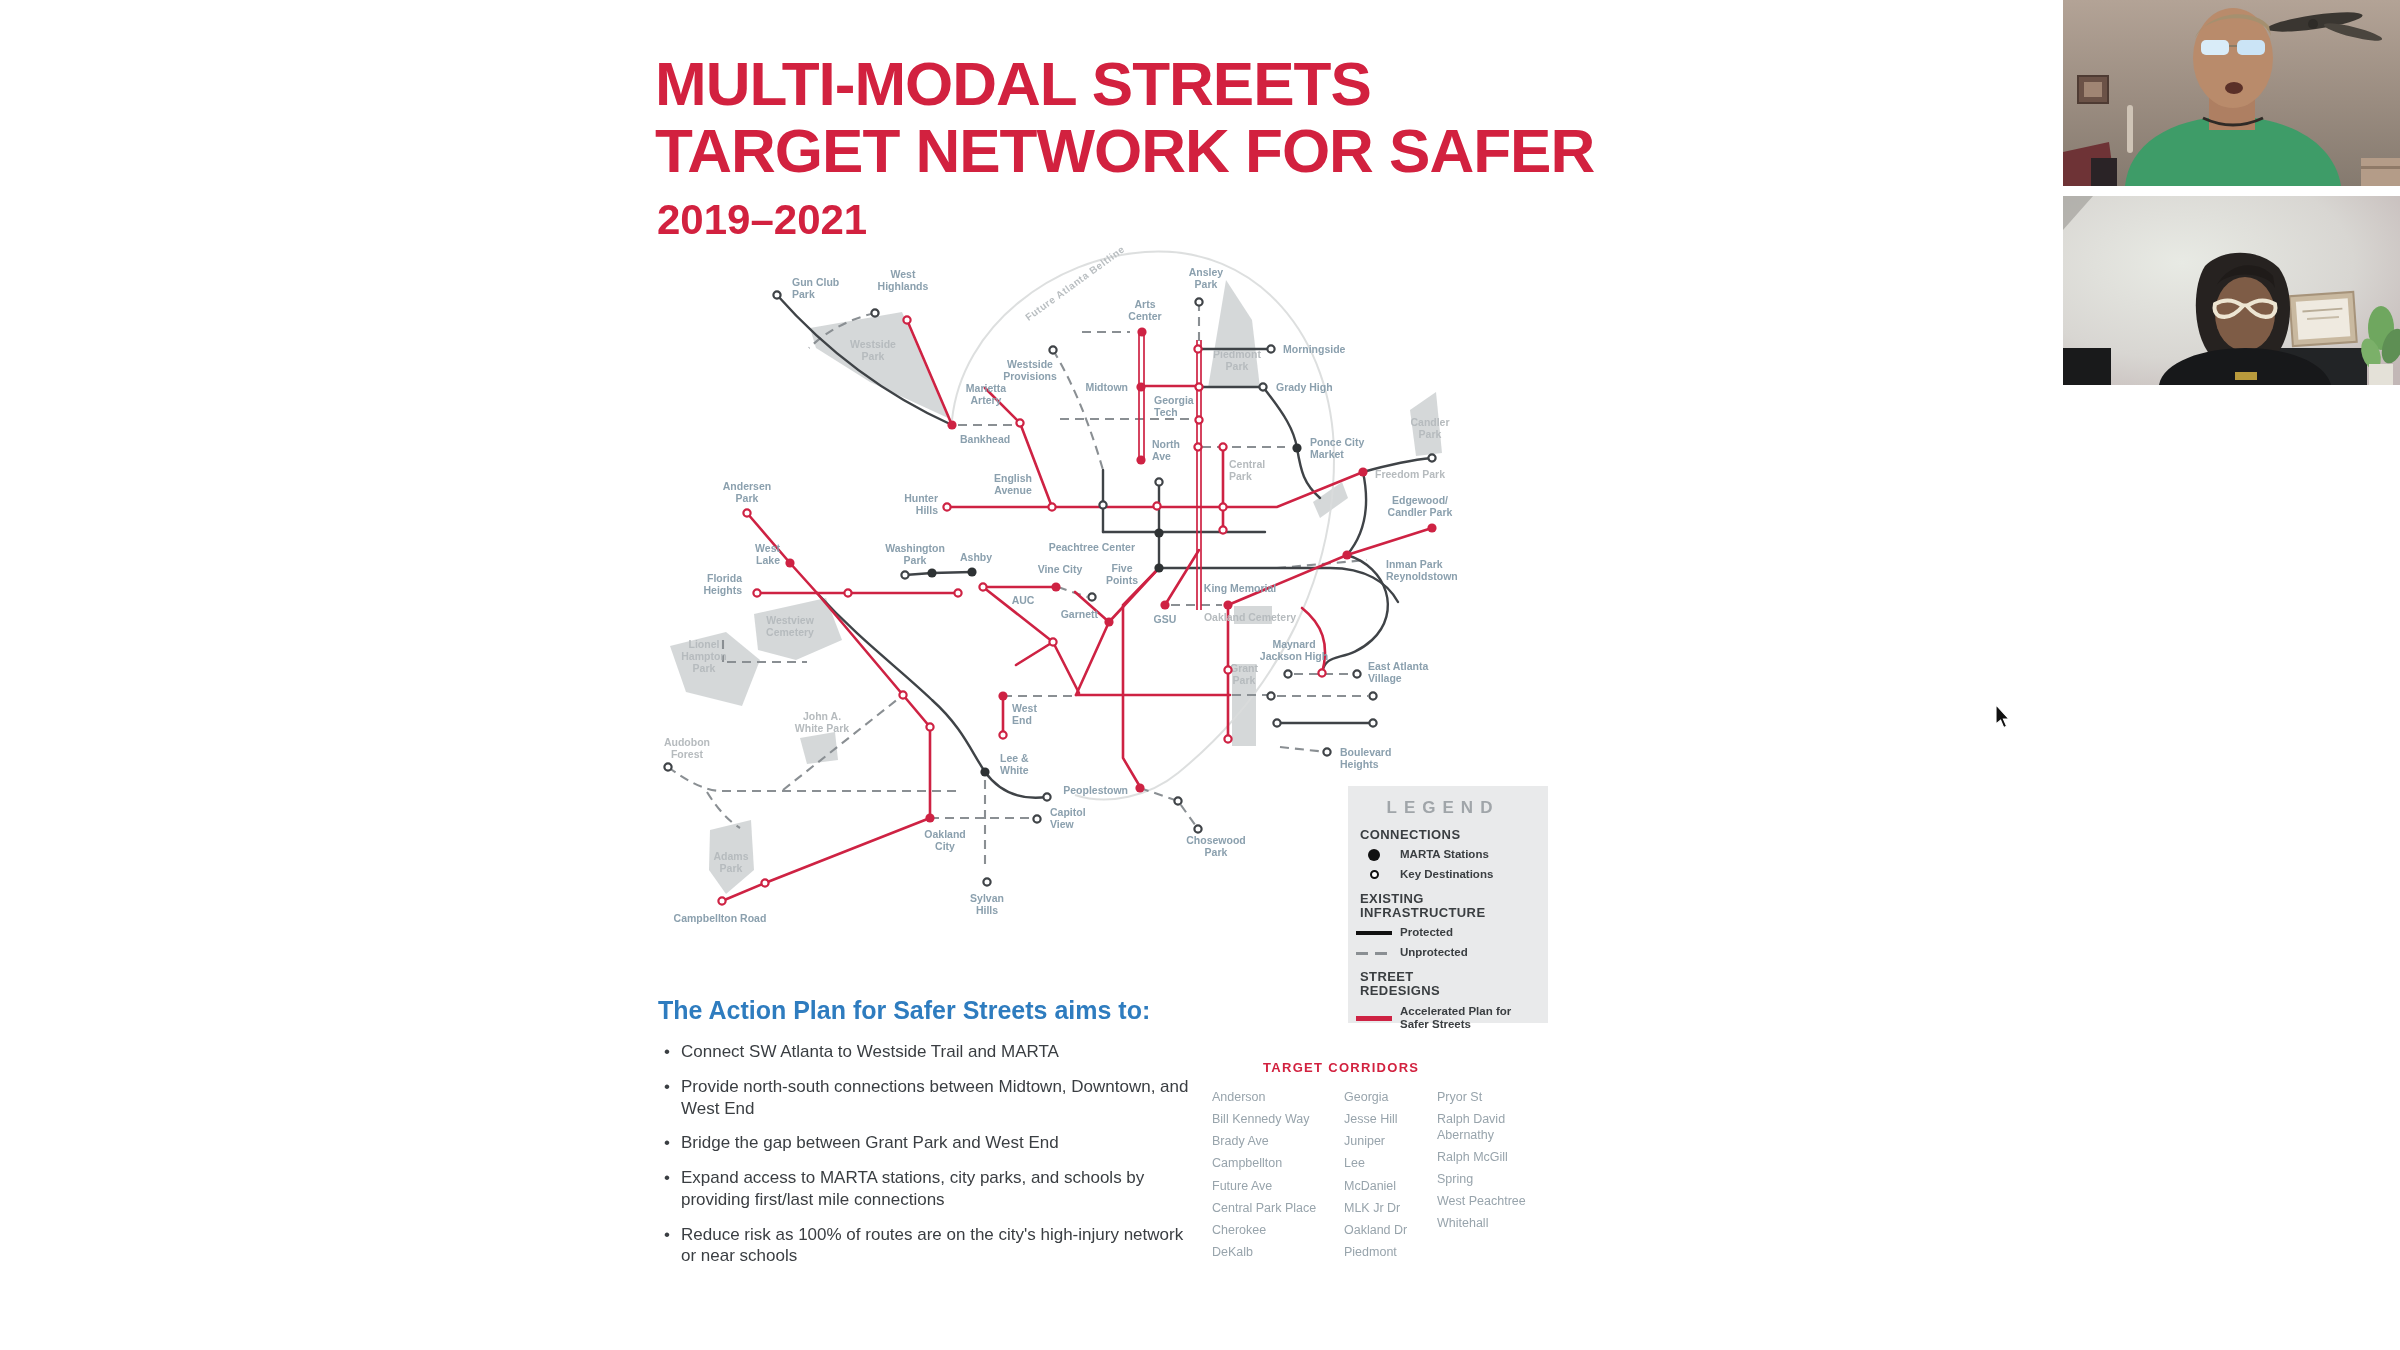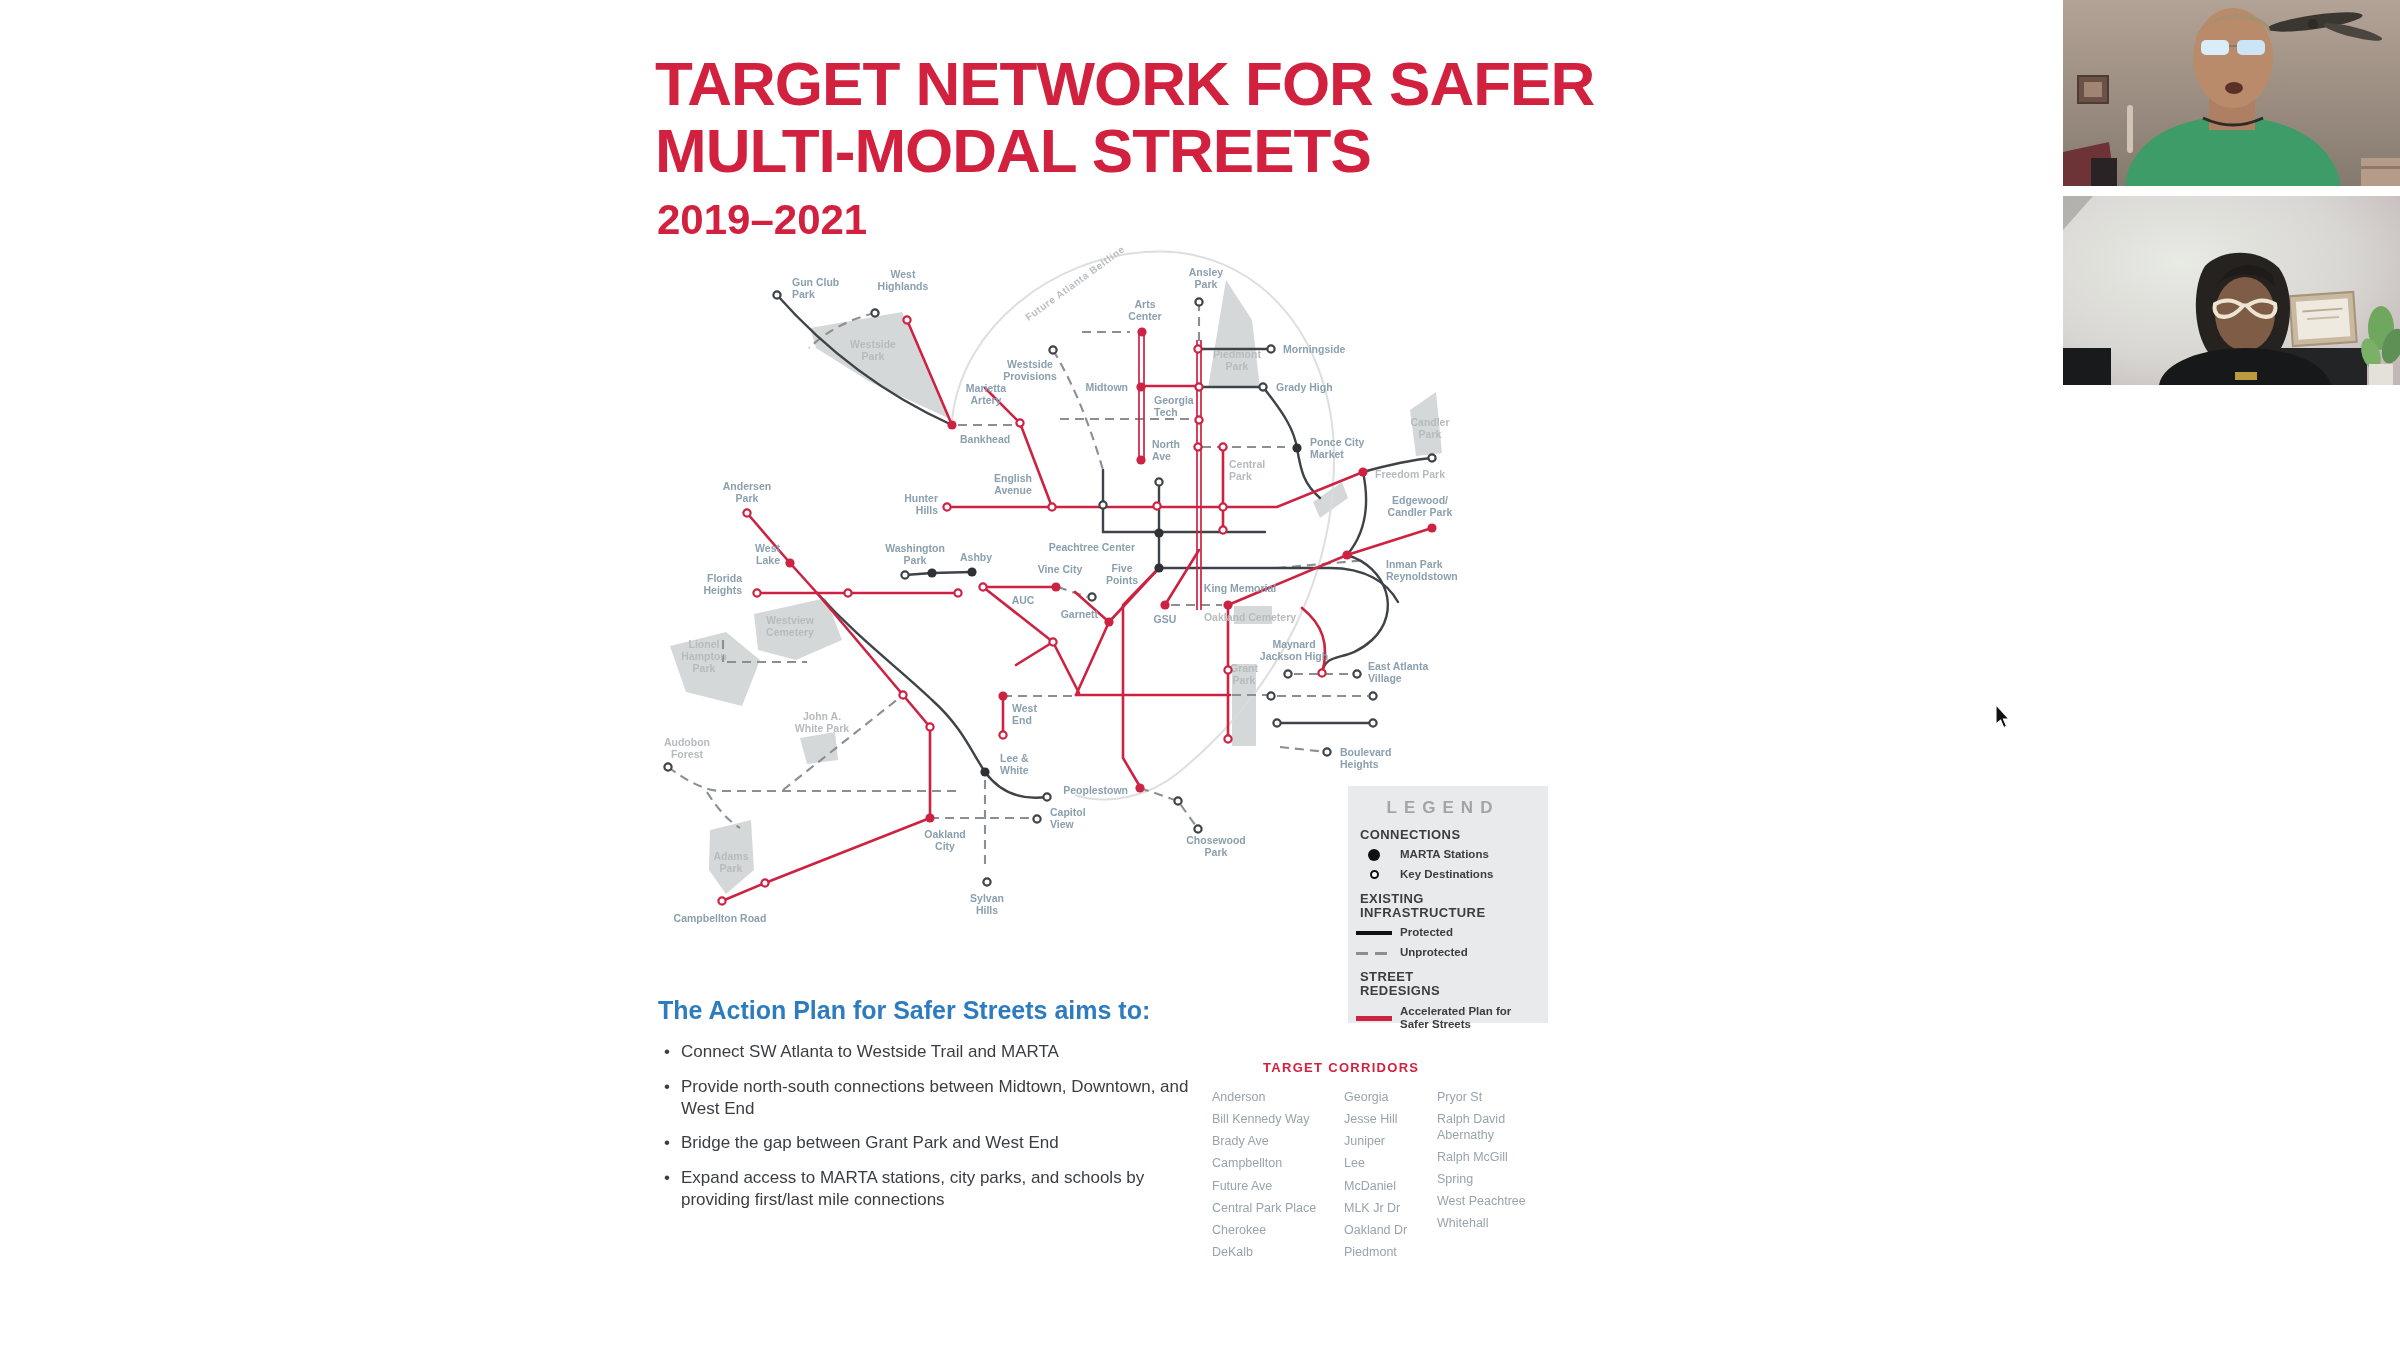--- a/index.html
+++ b/index.html
@@ -66,22 +66,22 @@
   
   .cursor{position:absolute;left:1995px;top:705px;width:16px;height:24px;}
 </style>
 </head>
 <body>
 
 <div class="stage">
 
   <div>
     <div class="slide-title">
+      <div>MULTI-MODAL STREETS</div>
       <div>TARGET NETWORK FOR SAFER</div>
-      <div>MULTI-MODAL STREETS</div>
     </div>
     <div class="slide-subtitle">2019–2021</div>
 
     <div class="map-wrap">
       <svg width="1000" height="760" viewBox="0 0 1000 760">
           <polygon points="180,108 272,92 318,198 240,162 186,128" class="park"></polygon>
           <polygon points="578,168 596,60 622,100 630,168" class="park"></polygon>
           <polygon points="780,190 806,172 812,233 786,236" class="park"></polygon>
           <polygon points="683,282 712,262 718,278 690,298" class="park"></polygon>
           <polygon points="124,394 196,378 212,420 166,440 128,430" class="park"></polygon>
@@ -322,20 +322,21 @@
         </div>
     </div>
 
     <div class="action">
       <h2 class="action-h">The Action Plan for Safer Streets aims to:</h2>
       <ul id="action-bullets">
           <li>Connect SW Atlanta to Westside Trail and MARTA</li>
           <li>Provide north-south connections between Midtown, Downtown, and West End</li>
           <li>Bridge the gap between Grant Park and West End</li>
           <li>Expand access to MARTA stations, city parks, and schools by providing first/last mile connections</li>
+          <li>Reduce risk as 100% of routes are on the city's high-injury network or near schools</li>
         </ul>
     </div>
 
     <div class="corr-h">TARGET CORRIDORS</div>
     <ul class="corr-col corr-col-0" id="corr-col-0">
         <li>Anderson</li>
         <li>Bill Kennedy Way</li>
         <li>Brady Ave</li>
         <li>Campbellton</li>
         <li>Future Ave</li>

